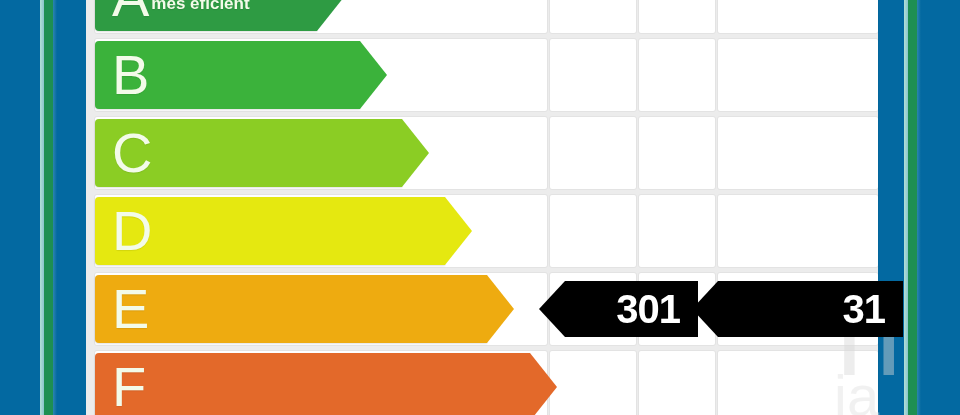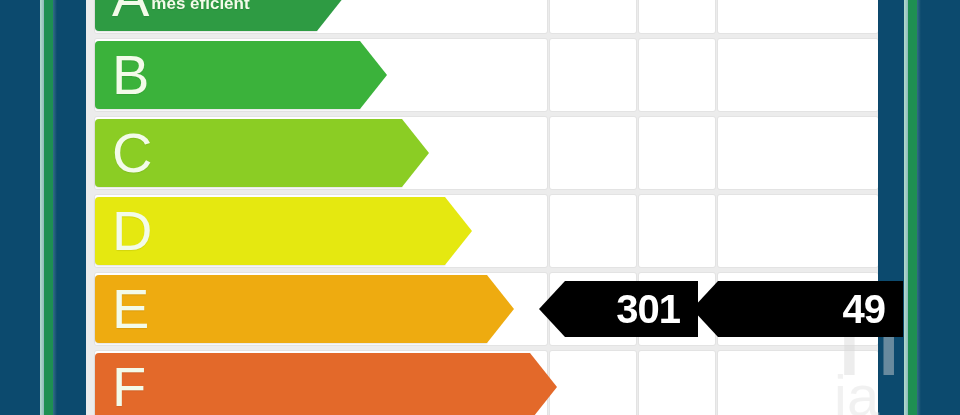--- a/index.html
+++ b/index.html
@@ -7,21 +7,21 @@
     width:960px;height:415px;
     background:#ffffff;
     font-family:"Liberation Sans",sans-serif;
     overflow:hidden;
     position:relative;
   }
 
   
   #frame{
     position:absolute;left:0;top:0;width:960px;height:415px;
-    background:#0c4a6e;
+    background:#0369a1;
     overflow:hidden;
   }
   .vrule{
     position:absolute;top:-4px;height:423px;width:9px;
     background:#1e8f52;
   }
   .vrule.left{left:44px;}
   .vrule.right{left:908px;}
   .vrule-glow{
     position:absolute;top:-4px;height:423px;width:17px;
@@ -227,21 +227,21 @@
           <div class="arrowhead" style="border-left: 27px solid rgb(227, 105, 42);"></div>
           <span class="letter">F</span>
         </div>
       </div>
       <div class="badge" style="left: 479px; top: 323px; width: 133px;">
         <div class="tip"></div>
         <span class="val">301</span>
       </div>
       <div class="badge" style="left: 632px; top: 323px; width: 185px;">
         <div class="tip"></div>
-        <span class="val">49</span>
+        <span class="val">31</span>
       </div>
     </div>
 
   <div class="vrule-glow right"></div>
   <div class="vrule right"></div>
 
   <div id="watermark">
     <div class="wm-n">n</div>
     <div class="wm-ia">ia</div>
   </div>

